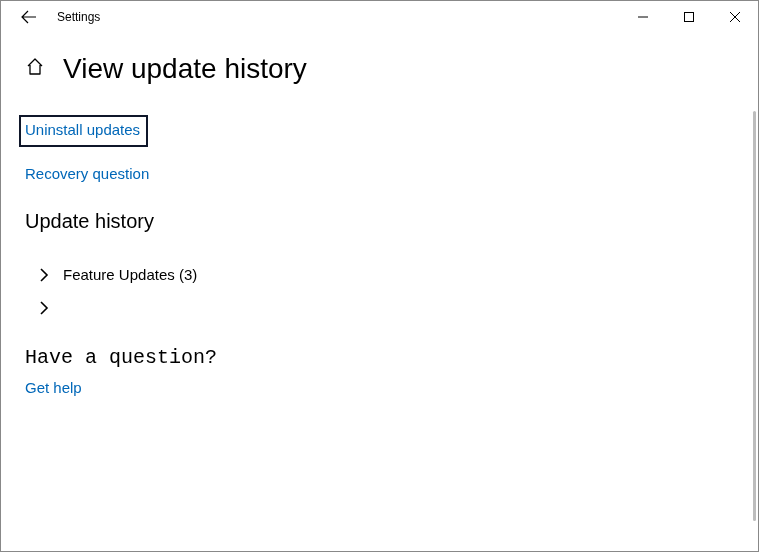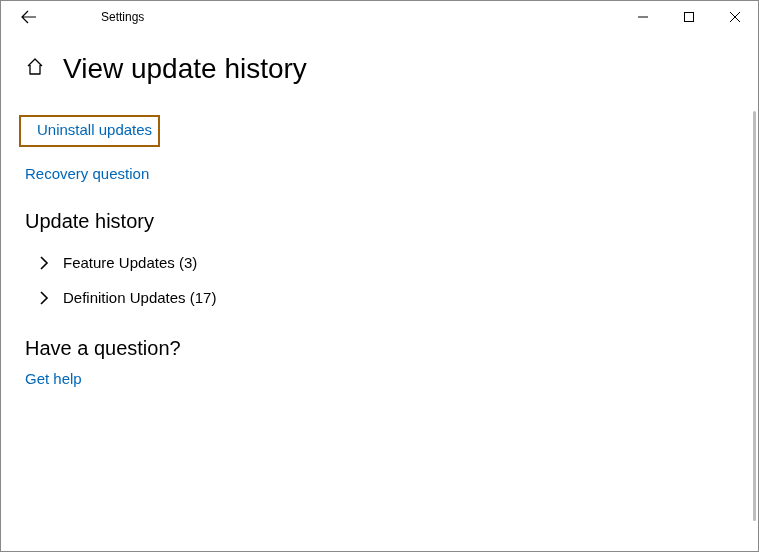--- a/index.html
+++ b/index.html
@@ -10,21 +10,20 @@
       height: 552px;
       overflow: hidden;
       border: 1px solid #888;
       position: relative;
     }
     .titlebar {
       height: 32px;
       display: flex;
       align-items: center;
       padding-left: 8px;
-      gap: 44px;
     }
     .back-btn {
       width: 40px;
       height: 32px;
       display: flex;
       align-items: center;
       justify-content: center;
       cursor: pointer;
     }
     .titlebar-title {
@@ -64,55 +63,56 @@
       font-weight: 400;
       color: #000;
     }
     .link {
       color: #0067b8;
       font-size: 15px;
       cursor: pointer;
       display: inline-block;
     }
     .uninstall-link-wrap {
-      border: 2px solid #a16207;
-      padding: 4px 6px 6px 16px;
+      border: 2px solid #0f172a;
+      padding: 4px 6px 6px 4px;
       display: inline-block;
       margin-bottom: 18px;
       margin-left: -6px;
     }
     .recovery-link {
       margin-bottom: 28px;
       display: inline-block;
     }
     .section-heading {
       font-size: 20px;
       font-weight: 400;
       color: #000;
-      margin-bottom: 12px;
+      margin-bottom: 24px;
     }
     .category-list {
       list-style: none;
       padding-left: 14px;
     }
     .category-item {
       display: flex;
       align-items: center;
       gap: 14px;
       font-size: 15px;
       color: #000;
       padding: 9px 0;
       cursor: pointer;
     }
     .chevron svg { display: block; }
     .question-heading {
       font-size: 20px;
       font-weight: 400;
       margin-top: 22px;
       margin-bottom: 10px;
+      font-family: Liberation Mono, monospace;
     }
     .scrollbar {
       position: absolute;
       right: 2px;
       top: 110px;
       width: 3px;
       height: 410px;
       background: #bdbdbd;
       border-radius: 2px;
     }
@@ -172,21 +172,20 @@
           </svg>
       </span>
       <span>Feature Updates (3)</span>
     </li>
     <li class="category-item">
       <span class="chevron">
         <svg width="10" height="14" viewBox="0 0 10 14">
             <path d="M2 1 L8 7 L2 13" stroke="#000" stroke-width="1.6" fill="none"></path>
           </svg>
       </span>
-      <span>Definition Updates (17)</span>
     </li>
   </ul>
 
   <h2 class="section-heading question-heading">Have a question?</h2>
   <span class="link">Get help</span>
 </div>
 
 <div class="scrollbar"></div>
 
 </body></html>

